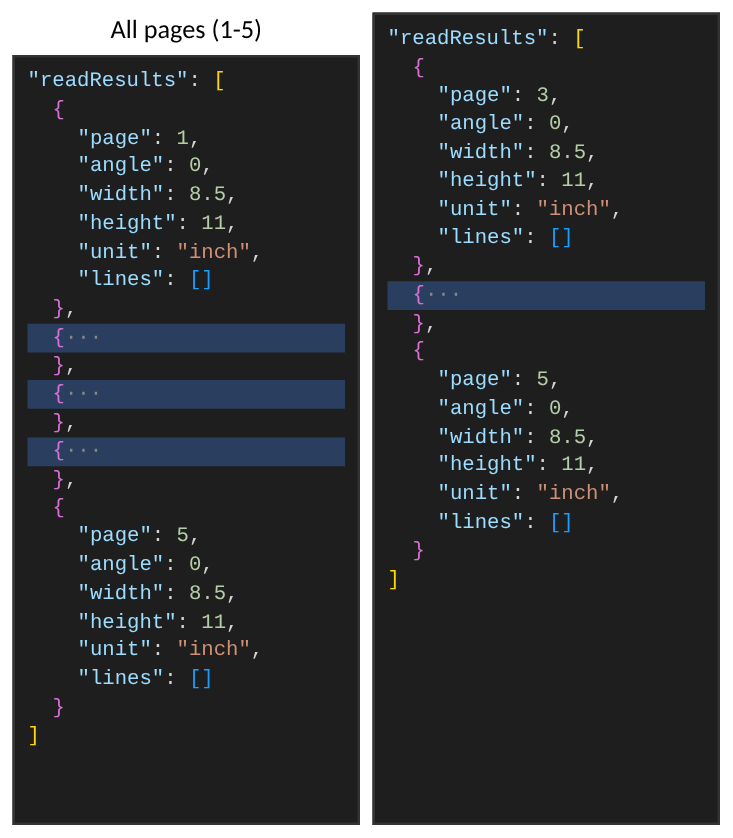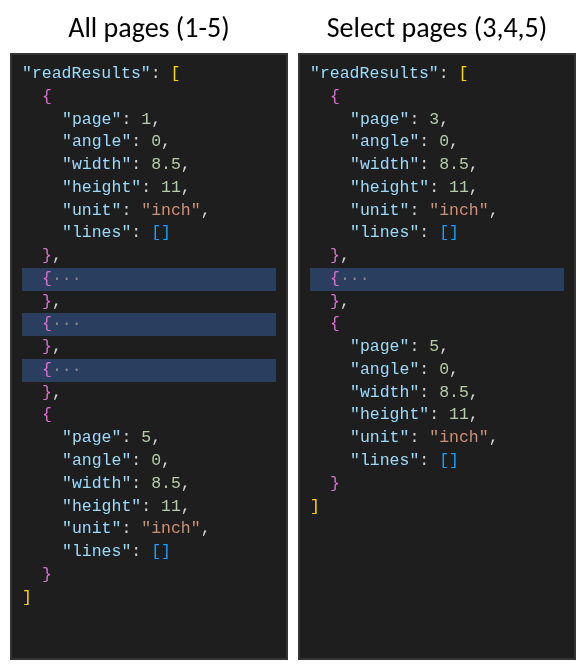--- a/index.html
+++ b/index.html
@@ -15,21 +15,21 @@
       padding: 10px;
       display: flex;
       gap: 10px;
     }
     .panel {
       flex: 1;
       display: flex;
       flex-direction: column;
     }
     .panel-title {
-      font-size: 28px;
+      font-size: 21px;
       color: #000;
       text-align: center;
       margin-bottom: 8px;
       font-weight: normal;
     }
     .code-block {
       background: #1e1e1e;
       padding: 8px 10px;
       flex: 1;
       font-family: Consolas, 'Courier New', monospace;
@@ -100,21 +100,20 @@
     <div class="line ind2"><span class="key">"width"</span><span class="punct">: </span><span class="number">8.5</span><span class="punct">,</span></div>
     <div class="line ind2"><span class="key">"height"</span><span class="punct">: </span><span class="number">11</span><span class="punct">,</span></div>
     <div class="line ind2"><span class="key">"unit"</span><span class="punct">: </span><span class="string">"inch"</span><span class="punct">,</span></div>
     <div class="line ind2"><span class="key">"lines"</span><span class="punct">: </span><span class="bracket-blue">[]</span></div>
     <div class="line ind1"><span class="bracket-purple">}</span></div>
     <div class="line"><span class="bracket-yellow">]</span></div>
   </div>
 </div>
 
 <div class="panel">
-  <div class="panel-title">Select pages (3,4,5)</div>
   <div class="code-block">
     <div class="line"><span class="key">"readResults"</span><span class="punct">: </span><span class="bracket-yellow">[</span></div>
     <div class="line ind1"><span class="bracket-purple">{</span></div>
     <div class="line ind2"><span class="key">"page"</span><span class="punct">: </span><span class="number">3</span><span class="punct">,</span></div>
     <div class="line ind2"><span class="key">"angle"</span><span class="punct">: </span><span class="number">0</span><span class="punct">,</span></div>
     <div class="line ind2"><span class="key">"width"</span><span class="punct">: </span><span class="number">8.5</span><span class="punct">,</span></div>
     <div class="line ind2"><span class="key">"height"</span><span class="punct">: </span><span class="number">11</span><span class="punct">,</span></div>
     <div class="line ind2"><span class="key">"unit"</span><span class="punct">: </span><span class="string">"inch"</span><span class="punct">,</span></div>
     <div class="line ind2"><span class="key">"lines"</span><span class="punct">: </span><span class="bracket-blue">[]</span></div>
     <div class="line ind1"><span class="bracket-purple">}</span><span class="punct">,</span></div>

